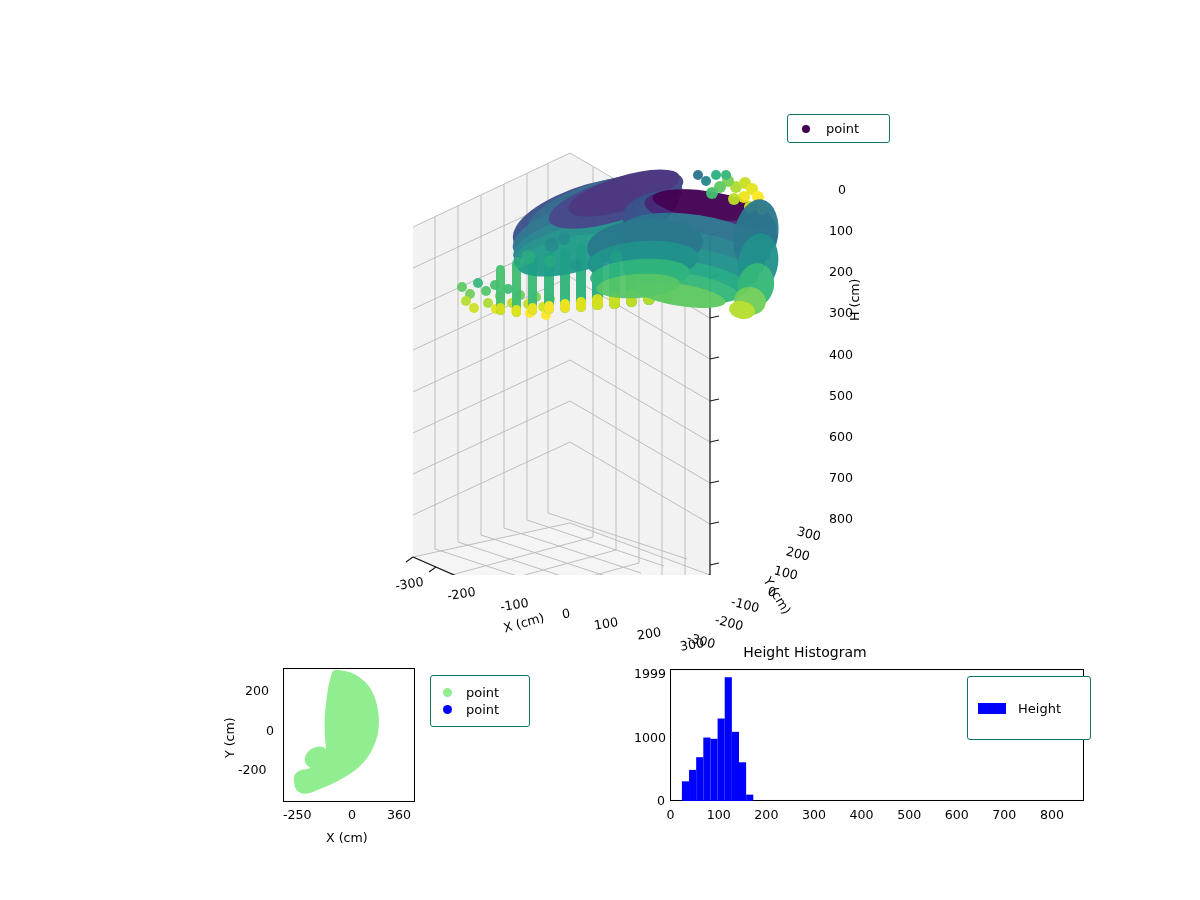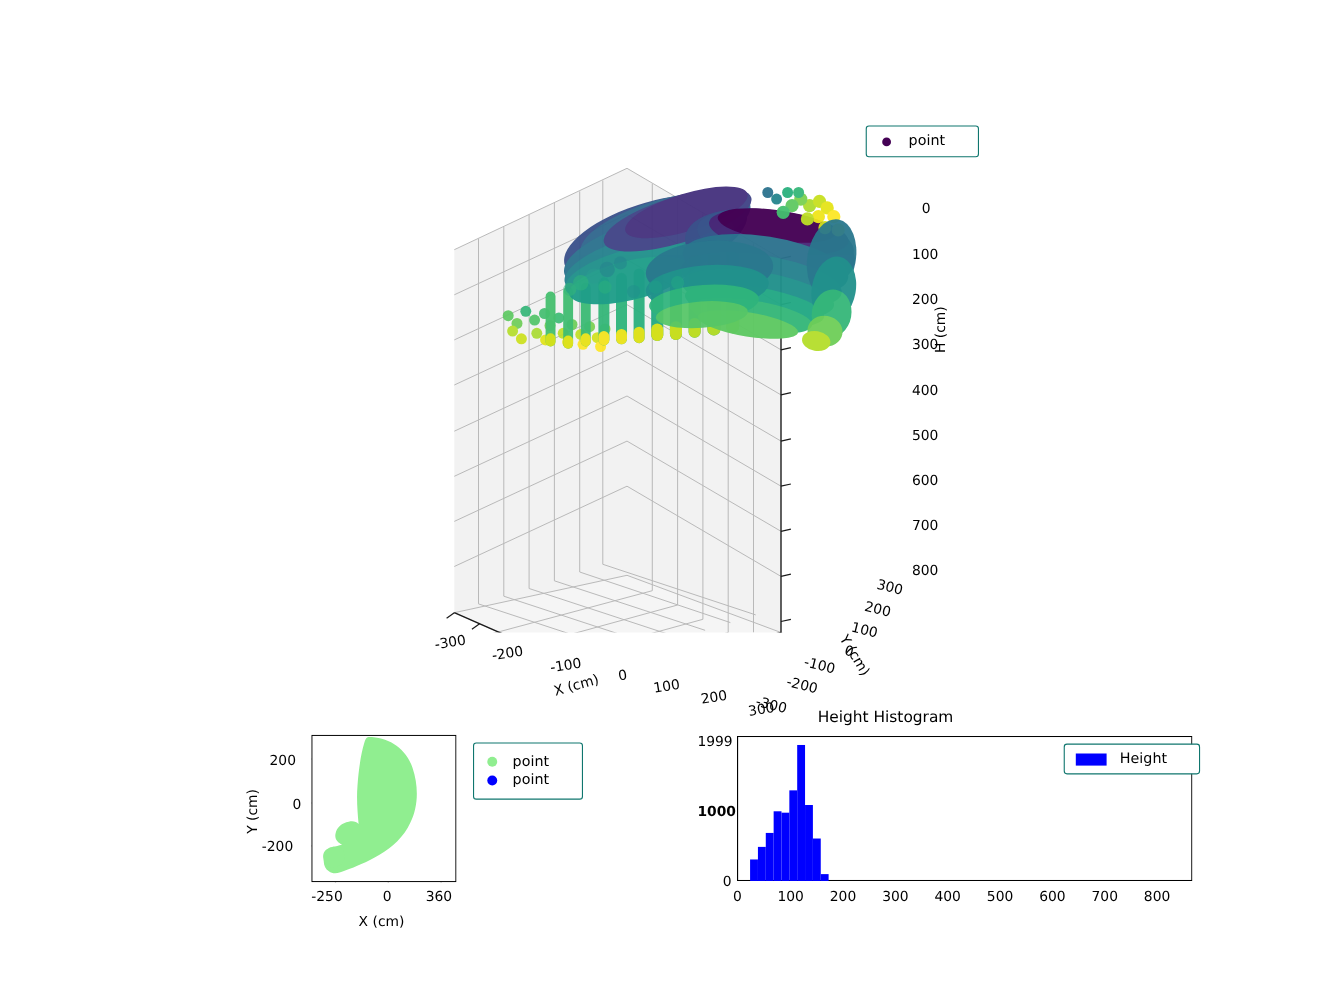--- a/index.html
+++ b/index.html
@@ -383,35 +383,35 @@
         </g>
       <g class="tickmark">
         <path d="M0,131.5 L-3,131.5"></path>
           <path d="M0,68 L-3,68"></path>
           <path d="M0,4.5 L-3,4.5"></path>
       </g>
     </svg>
   </div>
 
   <div class="abs tick" style="left:634px;top:666px;">1999</div>
-  <div class="abs tick" style="left:634px;top:730px;font-weight:bold;">1000</div>
+  <div class="abs tick" style="left:634px;top:730px;">1000</div>
   <div class="abs tick" style="left:657px;top:793px;">0</div>
 
   <div class="abs" id="hist-xlabels" style="left:0;top:0;">
       <div class="abs tick" style="left: 666.4px; top: 807px;">0</div>
       <div class="abs tick" style="left: 706.786px; top: 807px;">100</div>
       <div class="abs tick" style="left: 754.372px; top: 807px;">200</div>
       <div class="abs tick" style="left: 801.959px; top: 807px;">300</div>
       <div class="abs tick" style="left: 849.545px; top: 807px;">400</div>
       <div class="abs tick" style="left: 897.131px; top: 807px;">500</div>
       <div class="abs tick" style="left: 944.717px; top: 807px;">600</div>
       <div class="abs tick" style="left: 992.303px; top: 807px;">700</div>
       <div class="abs tick" style="left: 1039.89px; top: 807px;">800</div>
     </div>
 
-  <div class="legend-box" style="left:967px;top:676px;width:110px;height:26px;padding:0 6px;">
+  <div class="legend-box" style="left:967px;top:676px;width:110px;height:26px;padding:18px 6px;">
     <div class="legend-row">
       <span class="lg-patch" style="width:28px;height:11px;background:#0000ff;margin:0 12px 0 4px;"></span>
       <span class="lg-text">Height</span>
     </div>
   </div>
 
 </div>
 
 </body></html>

